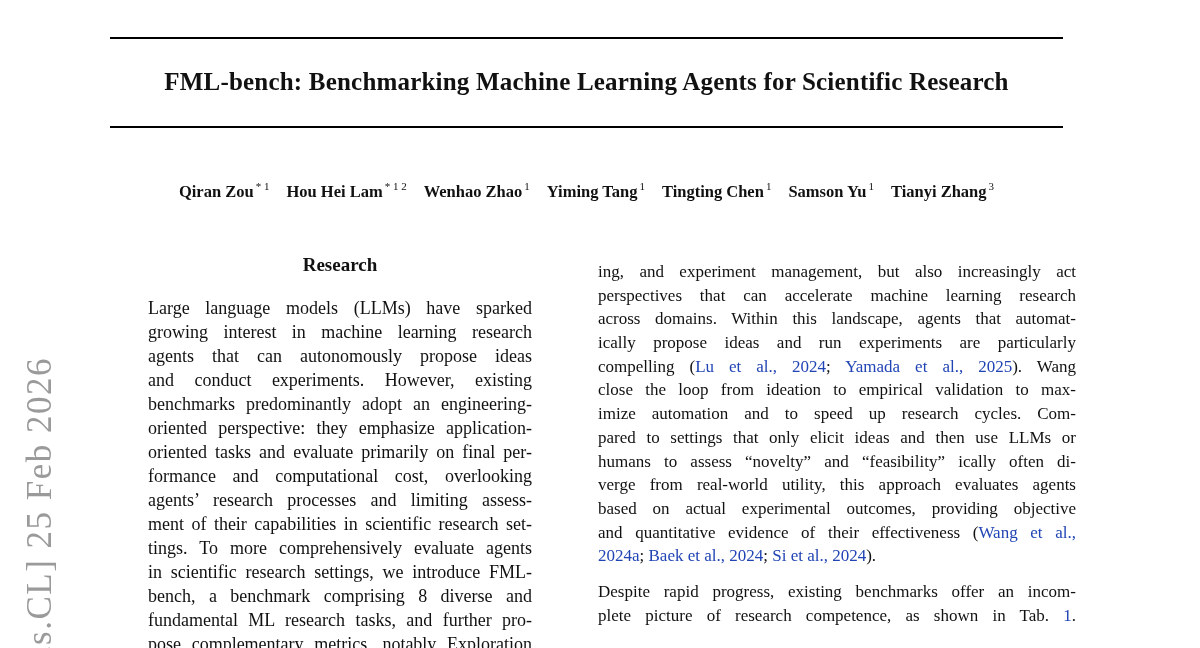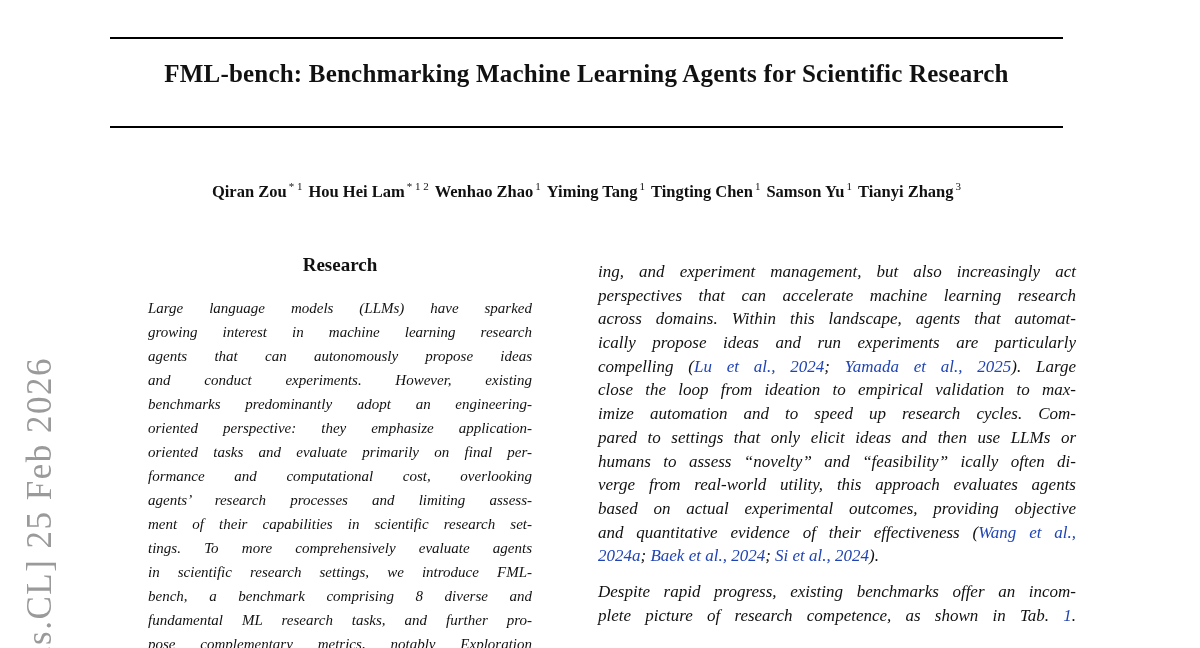--- a/index.html
+++ b/index.html
@@ -16,47 +16,46 @@
     font-family:"Liberation Serif", serif;
     color:var(--ink);
   }
   .rule{
     position:absolute;left:110px;width:953px;height:2px;
     background:#000;
   }
   #rule-top{top:37px;}
   #rule-bottom{top:126px;}
   #paper-title{
-    position:absolute;left:110px;top:60px;width:953px;
+    position:absolute;left:110px;top:68px;width:953px;
     text-align:center;font-size:25px;font-weight:bold;
     letter-spacing:.2px;
   }
   #authors{
     position:absolute;left:110px;top:172px;width:953px;
     text-align:center;font-size:16.5px;font-weight:bold;
   }
   .authors-line{height:28px;line-height:28px;}
-  .author+.author{margin-left:6px;}
+  .author+.author{margin-left:17px;}
   .author sup{font-size:11px;font-weight:400;margin-left:2px;}
   #abstract-col{
     position:absolute;left:148px;top:254px;width:384px;
   }
   #abstract-heading{
     text-align:center;font-size:19px;font-weight:bold;
     margin:0 0 20px 0;
   }
   .jline{
     text-align:justify;
     text-align-last:justify;
     white-space:nowrap;
-    font-style:italic;
   }
   .jline.pend{text-align-last:left;}
   #abstract-col .jline{
-    font-size:15px;height:24px;line-height:24px;white-space:normal;
+    font-size:18px;height:24px;line-height:24px;white-space:normal;
   }
   #intro-col{
     position:absolute;left:598px;top:260px;width:478px;
   }
   #intro-col .jline{
     font-size:17px;height:23.7px;line-height:23.7px;white-space:normal;
   }
   .para+.para{margin-top:12px;}
   .cite{color:var(--cite);cursor:pointer;}
   #arxiv-watermark{
@@ -103,21 +102,21 @@
       <div class="jline">pose complementary metrics, notably Exploration</div>
     </div>
 </div>
 
 <div id="intro-col">
     <div class="para">
       <div class="jline"><span>ing, and experiment management, but also increasingly act</span></div>
       <div class="jline"><span>perspectives that can accelerate machine learning research</span></div>
       <div class="jline"><span>across domains. Within this landscape, agents that automat-</span></div>
       <div class="jline"><span>ically propose ideas and run experiments are particularly</span></div>
-      <div class="jline"><span>compelling (</span><span class="cite">Lu et al., 2024</span><span>; </span><span class="cite">Yamada et al., 2025</span><span>).  Large</span></div>
+      <div class="jline"><span>compelling (</span><span class="cite">Lu et al., 2024</span><span>; </span><span class="cite">Yamada et al., 2025</span><span>).  Wang</span></div>
       <div class="jline"><span>close the loop from ideation to empirical validation to max-</span></div>
       <div class="jline"><span>imize automation and to speed up research cycles.  Com-</span></div>
       <div class="jline"><span>pared to settings that only elicit ideas and then use LLMs or</span></div>
       <div class="jline"><span>humans to assess “novelty” and “feasibility” ically often di-</span></div>
       <div class="jline"><span>verge from real-world utility, this approach evaluates agents</span></div>
       <div class="jline"><span>based on actual experimental outcomes, providing objective</span></div>
       <div class="jline"><span>and quantitative evidence of their effectiveness (</span><span class="cite">Wang et al.,</span></div>
       <div class="jline pend"><span class="cite">2024a</span><span>; </span><span class="cite">Baek et al., 2024</span><span>; </span><span class="cite">Si et al., 2024</span><span>).</span></div>
     </div>
     <div class="para">

